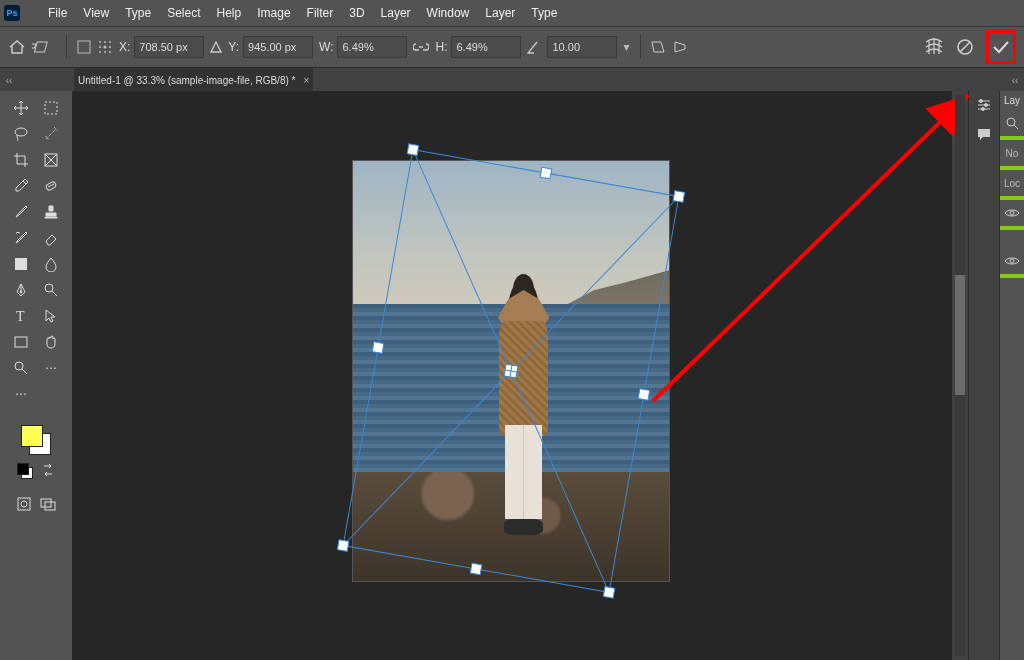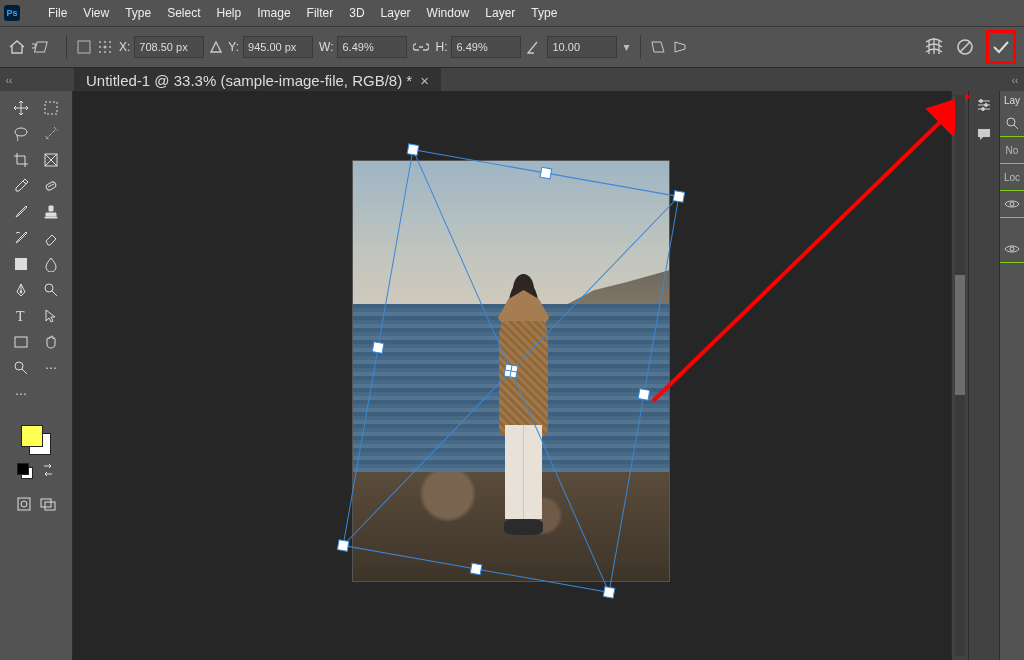--- a/index.html
+++ b/index.html
@@ -10,21 +10,21 @@
 .optbar{height:40px;background:#535353;border-top:1px solid #383838;display:flex;align-items:center;padding:0 8px;color:#ddd;gap:6px}
 .optbar .slot{display:flex;align-items:center;gap:4px}
 .optbar input[type=text]{width:60px;height:20px;background:#4b4b4b;border:1px solid #3a3a3a;color:#ddd;font-size:11px;padding:0 4px}
 .optbar .sep{width:1px;height:24px;background:#3a3a3a;margin:0 4px}
 .optbar .right{margin-left:auto;display:flex;align-items:center;gap:12px}
 .optbar svg{display:block}
 
 .commit-highlight{border:3px solid red;padding:0 2px;height:34px;display:flex;align-items:center;box-sizing:border-box}
 
 .dockstrip{height:25px;background:#424242;border-top:1px solid #2c2c2c;display:flex;align-items:center}
-.dockstrip .tab{height:25px;display:flex;align-items:center;padding:0 12px;background:#323232;color:#ddd;font-size:15px}
+.dockstrip .tab{height:25px;display:flex;align-items:center;padding:0 4px;background:#323232;color:#ddd;font-size:10px}
 .dockstrip .tab .x{margin-left:8px;color:#bbb}
 .dockstrip .chev-left{width:18px;display:flex;justify-content:center;color:#aaa;font-size:10px}
 .dockstrip .chev-right{margin-left:auto;width:18px;display:flex;justify-content:center;color:#aaa;font-size:10px}
 
 .workarea{position:absolute;left:0;top:91px;right:0;bottom:0;display:flex}
 
 .toolbox{width:72px;background:#535353;border-right:1px solid #2c2c2c;padding-top:4px}
 .toolbox .row{display:flex;height:26px;justify-content:center;gap:4px}
 .toolbox .tool{width:26px;height:26px;display:flex;align-items:center;justify-content:center;color:#ddd}
 .toolbox .tool svg{width:16px;height:16px;display:block}
@@ -60,21 +60,21 @@
 
 .scrollbar-v{width:16px;background:#424242;border-left:1px solid #2c2c2c;display:flex;flex-direction:column;align-items:center}
 .scrollbar-v .track{flex:1;width:10px;background:#3a3a3a;margin:4px 0;position:relative}
 .scrollbar-v .thumb{position:absolute;left:0;width:10px;background:#6d6d6d}
 
 .rightdock{width:30px;background:#424242;border-left:1px solid #2c2c2c;display:flex;flex-direction:column;align-items:center;padding-top:6px;gap:14px}
 .rightdock svg{display:block;color:#ccc}
 
 .panel2{width:24px;background:#535353;border-left:1px solid #2c2c2c;color:#bbb;font-size:10px}
 .panel2 .hdr{writing-mode:horizontal-tb;padding:4px;color:#ddd}
-.panel2 .row{height:26px;display:flex;align-items:center;justify-content:center;border-bottom:1px solid #84cc16}
+.panel2 .row{height:26px;display:flex;align-items:center;justify-content:center;border-bottom:4px solid #84cc16}
 </style>
 </head>
 <body>
 
 <div class="menubar">
   <div class="ps-logo">Ps</div>
   <div class="item">File</div>
   <div class="item">View</div>
   <div class="item">Type</div>
   <div class="item">Select</div>

